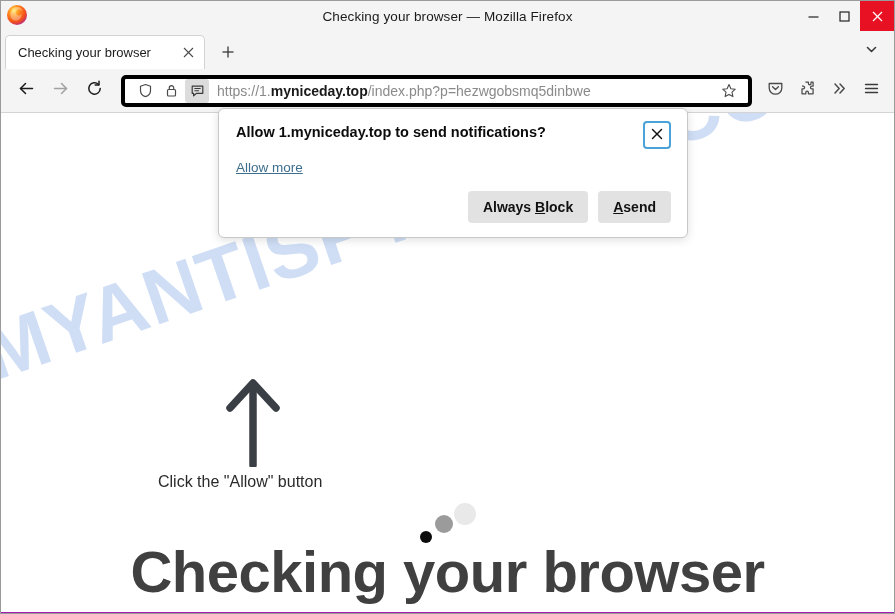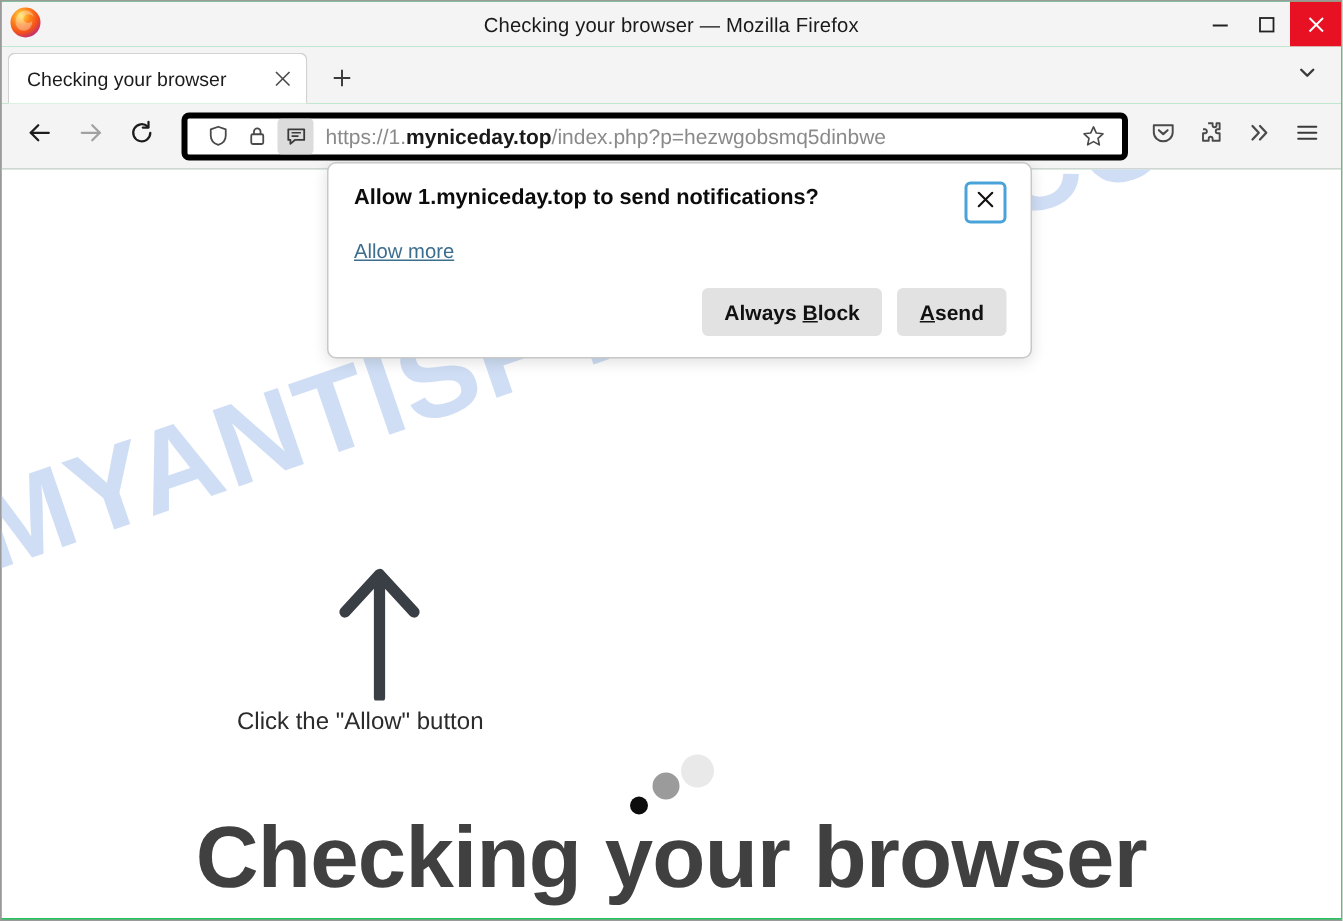--- a/index.html
+++ b/index.html
@@ -14,21 +14,21 @@
     background: #ffffff;
     -webkit-font-smoothing: antialiased;
   }
 
   #app {
     position: relative;
     width: 895px;
     height: 614px;
     box-sizing: border-box;
     border: 1px solid #9a9a9a;
-    background: #22c55e;
+    background: #a21caf;
     overflow: hidden;
   }
 
   
   .titlebar {
     position: relative;
     height: 30px;
     background: #f4f4f4;
     display: flex;
     align-items: center;

